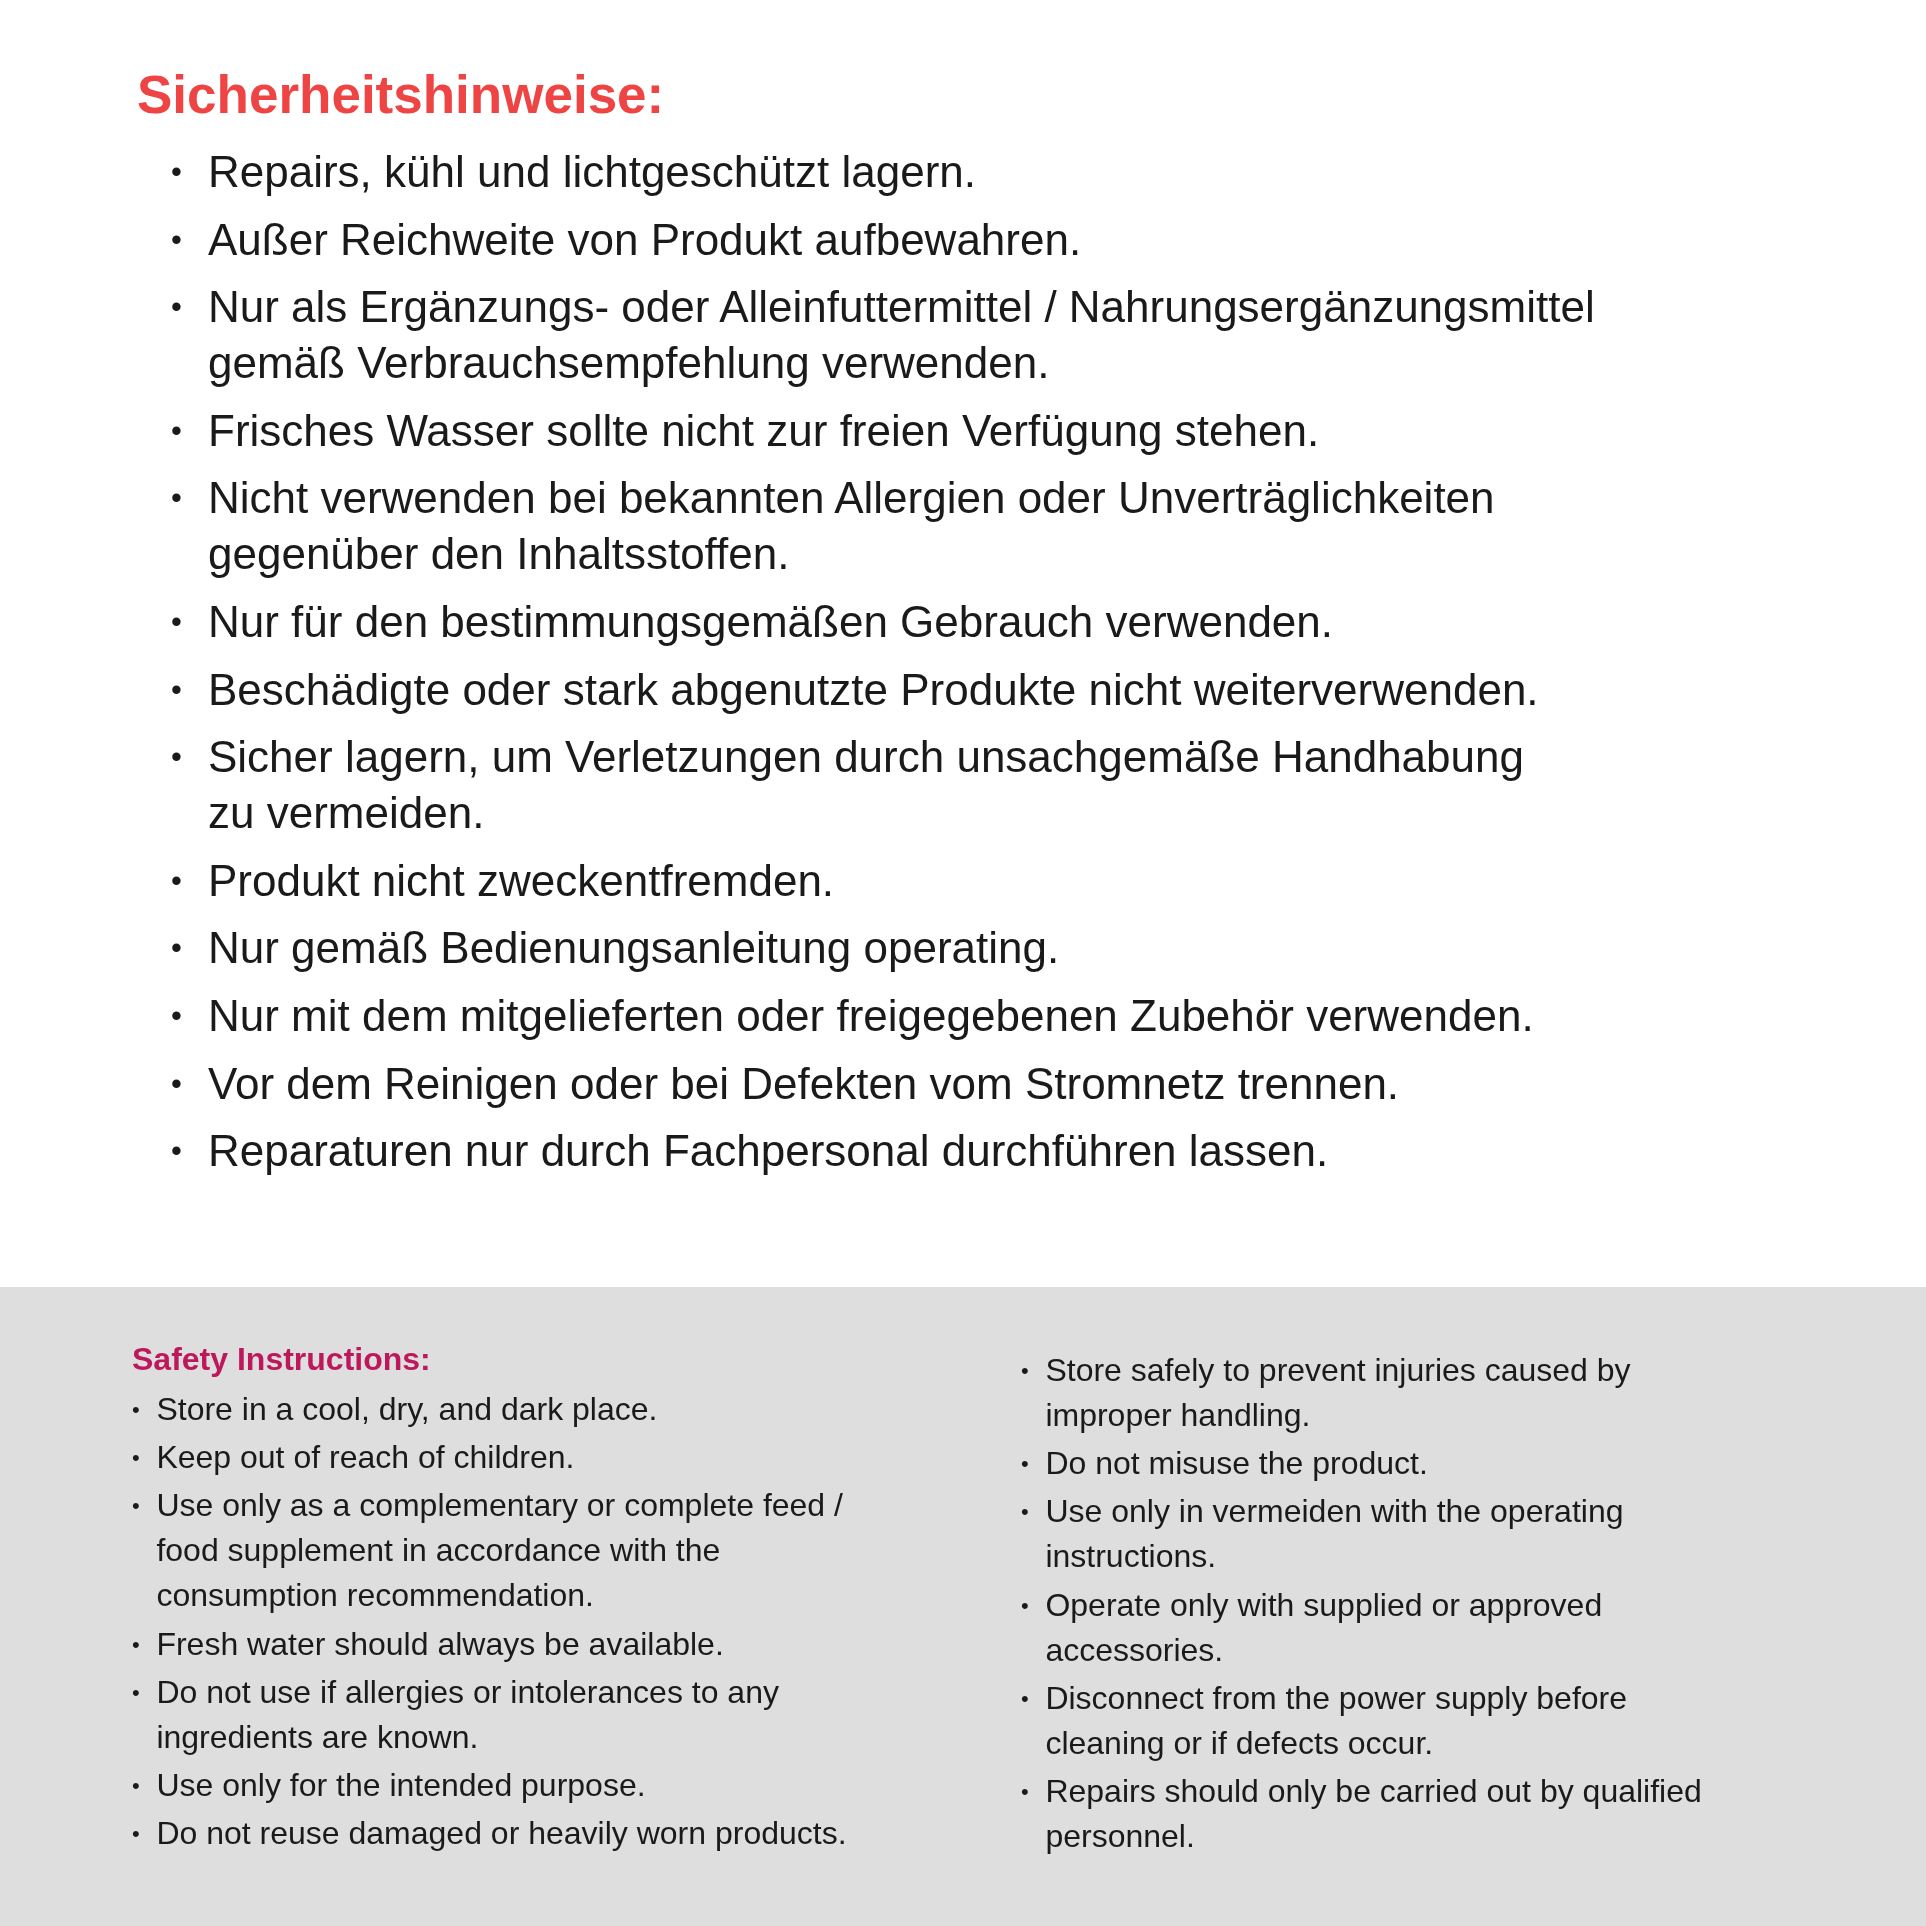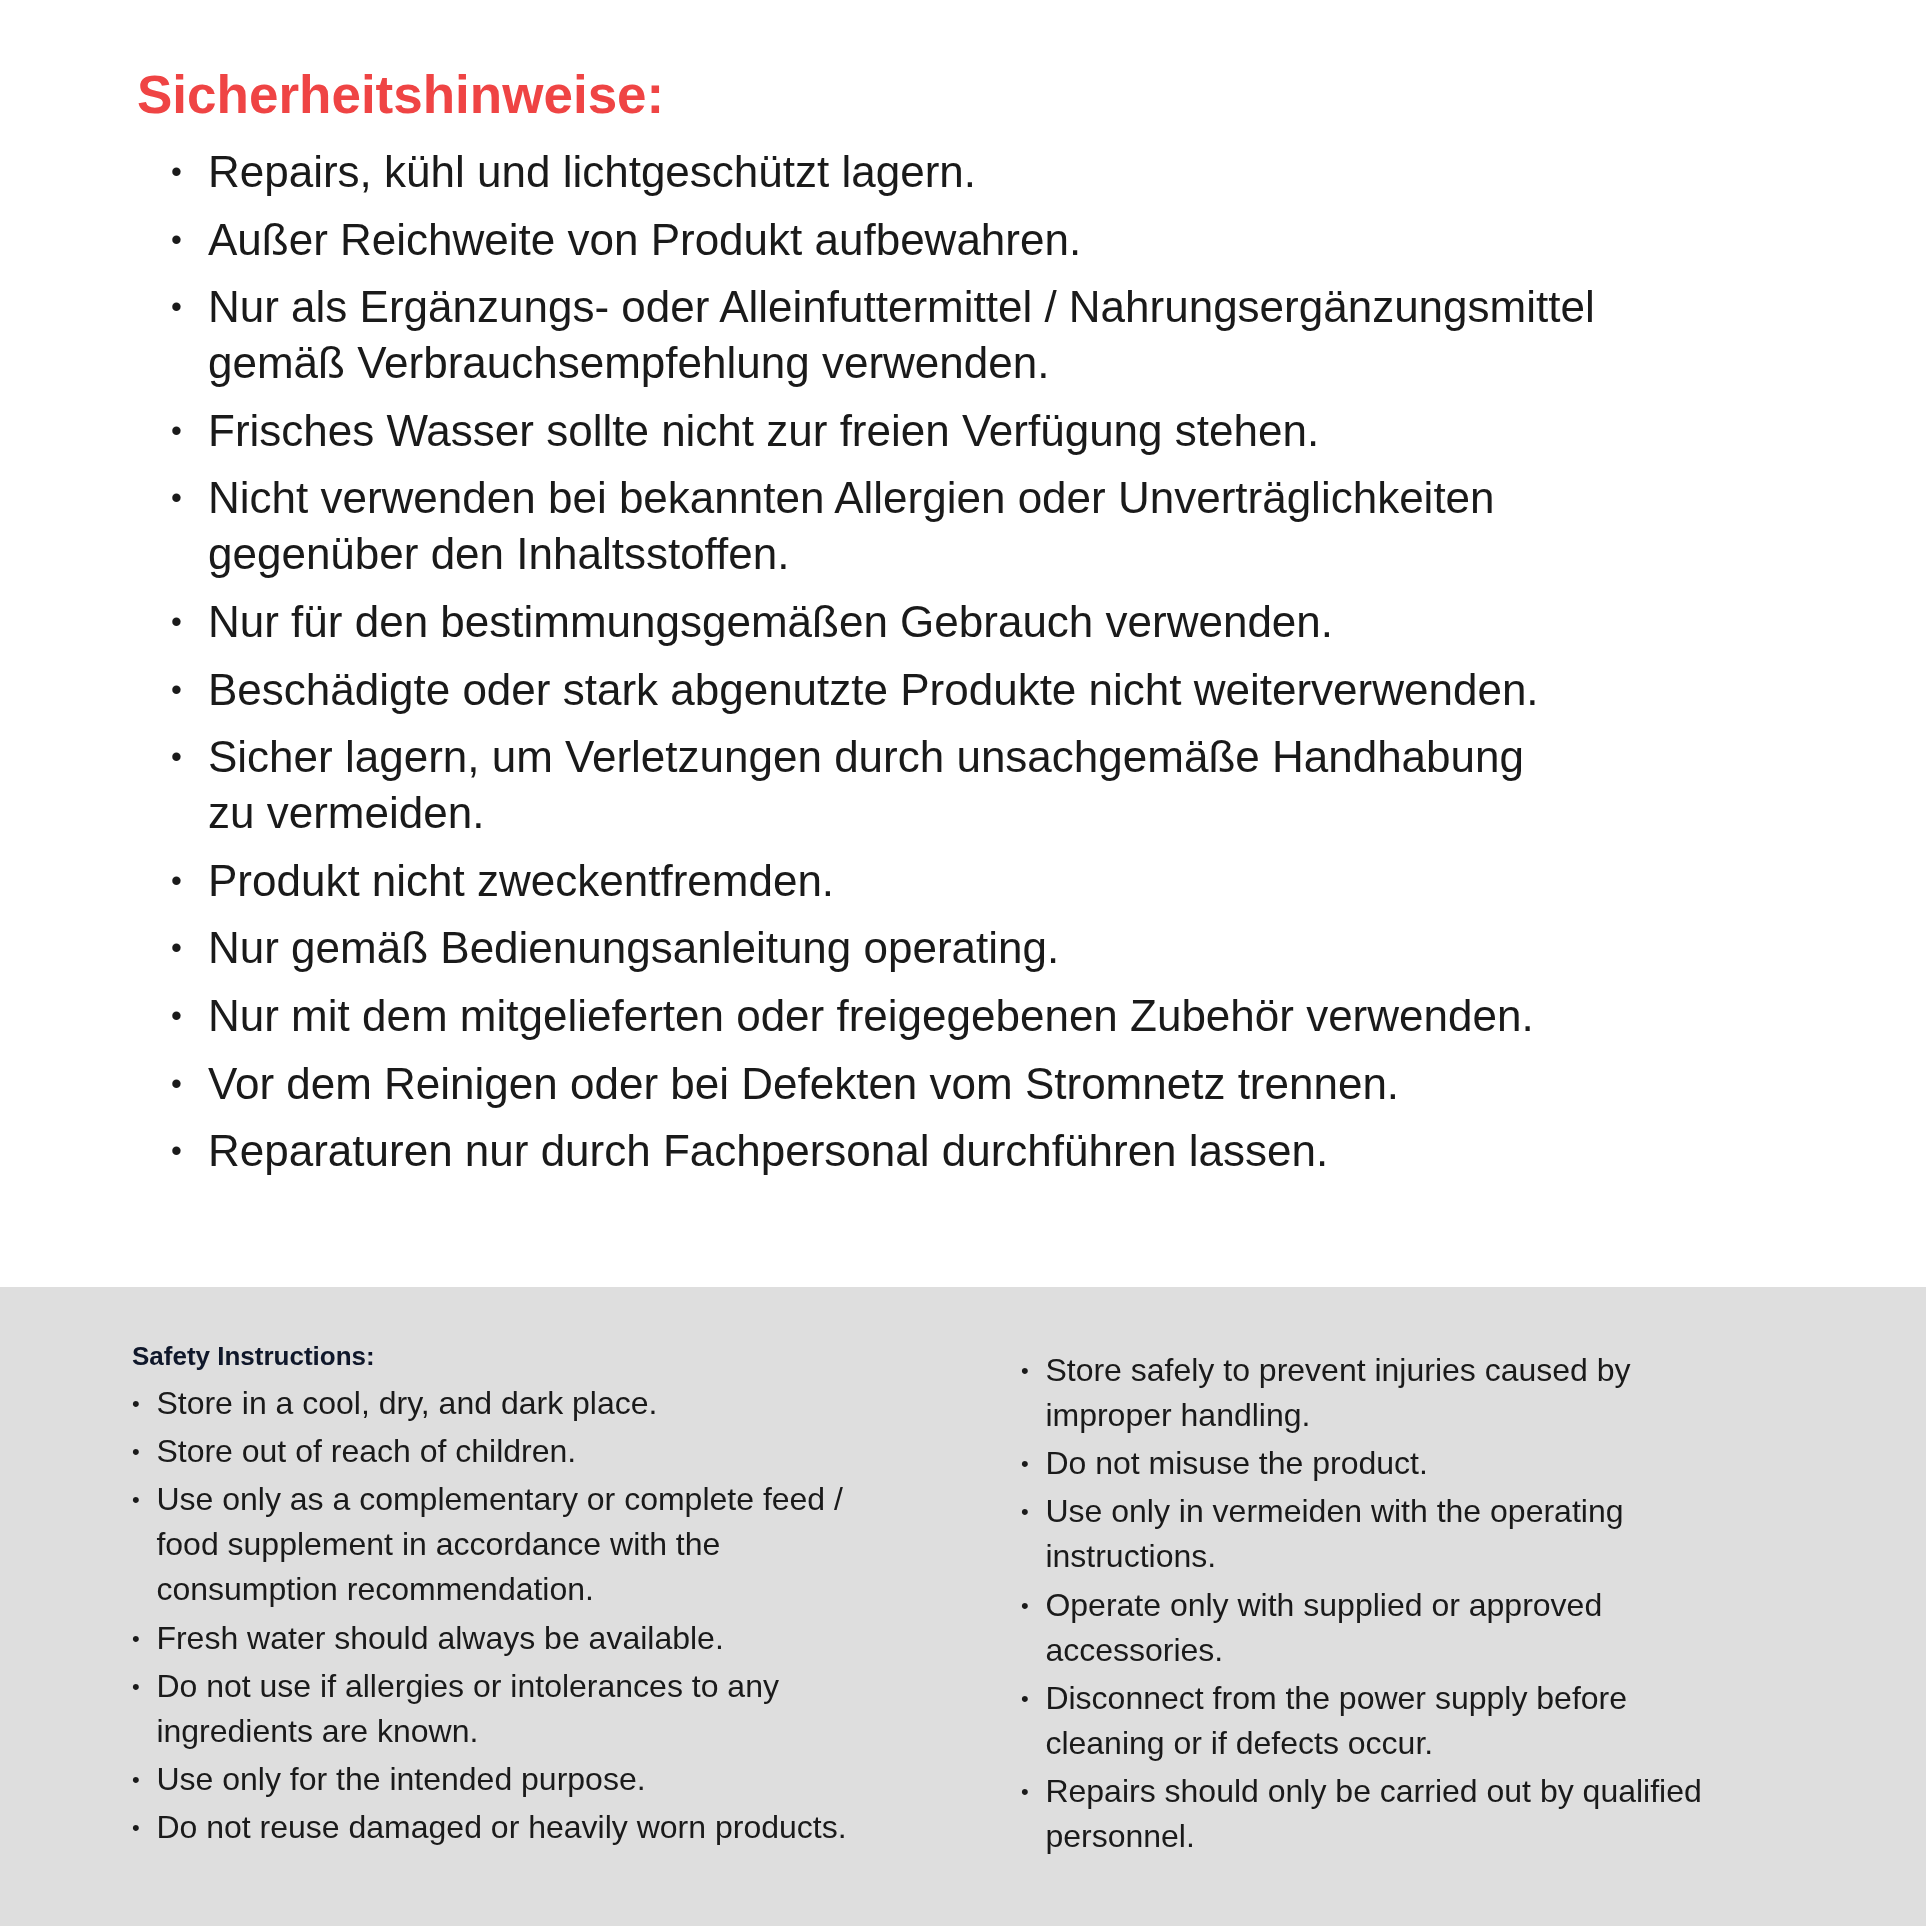--- a/index.html
+++ b/index.html
@@ -71,23 +71,23 @@
     top: 1341px;
     width: 835px;
   }
   .en-col-right {
     position: absolute;
     left: 1021px;
     top: 1348px;
     width: 860px;
   }
   .en-title {
-    font-size: 26px;
+    font-size: 32px;
     font-weight: bold;
-    color: #0f172a;
+    color: #be185d;
     margin: 0 0 9px 0;
     white-space: nowrap;
   }
   .en-list {
     font-size: 32px;
     line-height: 45px;
     margin-left: 19px;
   }
   .en-col-right .en-list { margin-left: 0; }
   .en-list li { margin-bottom: 3.2px; }
@@ -167,21 +167,21 @@
 
 <div class="en-col-left">
   <div class="en-title">Safety Instructions:</div>
   <ul class="bullets en-list">
     <li>
       <span class="marker">•</span>
       <span class="txt">Store in a cool, dry, and dark place.</span>
     </li>
     <li>
       <span class="marker">•</span>
-      <span class="txt">Store out of reach of children.</span>
+      <span class="txt">Keep out of reach of children.</span>
     </li>
     <li>
       <span class="marker">•</span>
       <span class="txt">Use only as a complementary or complete feed /
 food supplement in accordance with the
 consumption recommendation.</span>
     </li>
     <li>
       <span class="marker">•</span>
       <span class="txt">Fresh water should always be available.</span>

